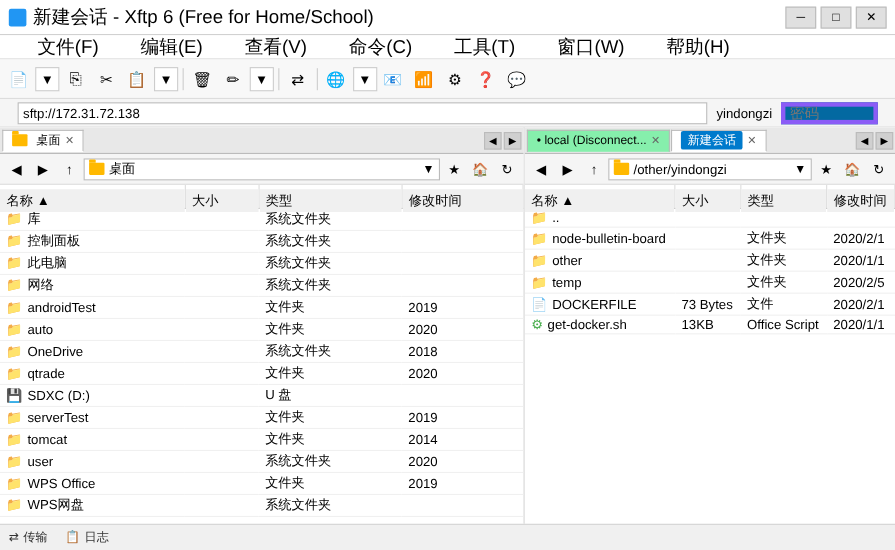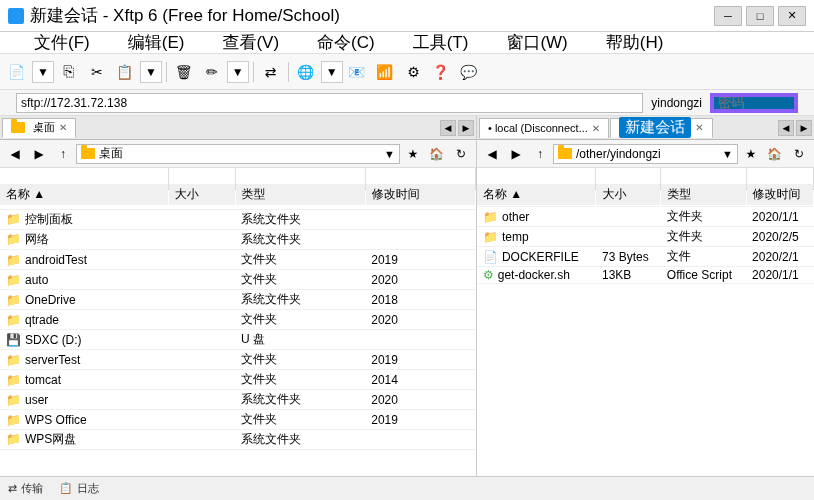--- a/index.html
+++ b/index.html
@@ -144,21 +144,21 @@
       display: flex;
       align-items: center;
       height: 24px;
       border-bottom: 1px solid #bbb;
       padding: 0 2px;
       gap: 1px;
     }
     .tab {
       display: flex; align-items: center;
       padding: 2px 8px;
-      background: #ffffff;
+      background: #86efac;
       border: 1px solid #bbb;
       border-bottom: none;
       cursor: pointer;
       font-size: 11px;
       height: 20px;
       gap: 4px;
     }
     .tab.active {
       background: #fff;
       border-bottom: 1px solid #fff;
@@ -234,21 +234,21 @@
       border-collapse: collapse;
     }
     .file-table th {
       background: #f0f0f0;
       border-bottom: 1px solid #ccc;
       border-right: 1px solid #ddd;
       padding: 2px 6px;
       text-align: left;
       font-weight: normal;
       font-size: 12px;
-      position: sticky; top: 16px;
+      position: sticky; top: 4px;
       cursor: pointer;
       margin-top: 19px;
     }
     .file-table td {
       padding: 1px 6px;
       border-bottom: 1px solid #f0f0f0;
       font-size: 12px;
       white-space: nowrap;
     }
 
@@ -264,21 +264,21 @@
       color: #333;
       gap: 16px;
     }
     .status-item { display: flex; align-items: center; gap: 4px; }
 
     .highlight-tab {
       background: #007acc;
       color: #fff;
       padding: 1px 6px;
       border-radius: 2px;
-      font-size: 15px;
+      font-size: 11px;
     }
   </style>
 </head>
 <body>
 
 <div class="title-bar">
   <div class="title-bar-left">
     <span class="title-bar-icon"></span>
     <span>新建会话 - Xftp 6 (Free for Home/School)</span>
   </div>
@@ -375,20 +375,26 @@
     <td>系统文件夹</td>
     <td></td>
   </tr>
             <tr>
     <td><span style="color:#2196F3;margin-right:4px;">📁</span>控制面板</td>
     <td></td>
     <td>系统文件夹</td>
     <td></td>
   </tr>
             <tr>
+    <td><span style="color:#2196F3;margin-right:4px;">📁</span>此电脑</td>
+    <td></td>
+    <td>系统文件夹</td>
+    <td></td>
+  </tr>
+            <tr>
     <td><span style="color:#2196F3;margin-right:4px;">📁</span>网络</td>
     <td></td>
     <td>系统文件夹</td>
     <td></td>
   </tr>
             <tr>
     <td><span style="color:#FFB900;margin-right:4px;">📁</span>androidTest</td>
     <td></td>
     <td>文件夹</td>
     <td>2019</td>
@@ -494,20 +500,26 @@
           </tr>
         </thead>
         <tbody id="right-tbody">
         <tr>
     <td><span style="color:#FFB900;margin-right:4px;">📁</span>..</td>
     <td></td>
     <td></td>
     <td></td>
   </tr>
             <tr>
+    <td><span style="color:#FFB900;margin-right:4px;">📁</span>node-bulletin-board</td>
+    <td></td>
+    <td>文件夹</td>
+    <td>2020/2/1</td>
+  </tr>
+            <tr>
     <td><span style="color:#FFB900;margin-right:4px;">📁</span>other</td>
     <td></td>
     <td>文件夹</td>
     <td>2020/1/1</td>
   </tr>
             <tr>
     <td><span style="color:#FFB900;margin-right:4px;">📁</span>temp</td>
     <td></td>
     <td>文件夹</td>
     <td>2020/2/5</td>

